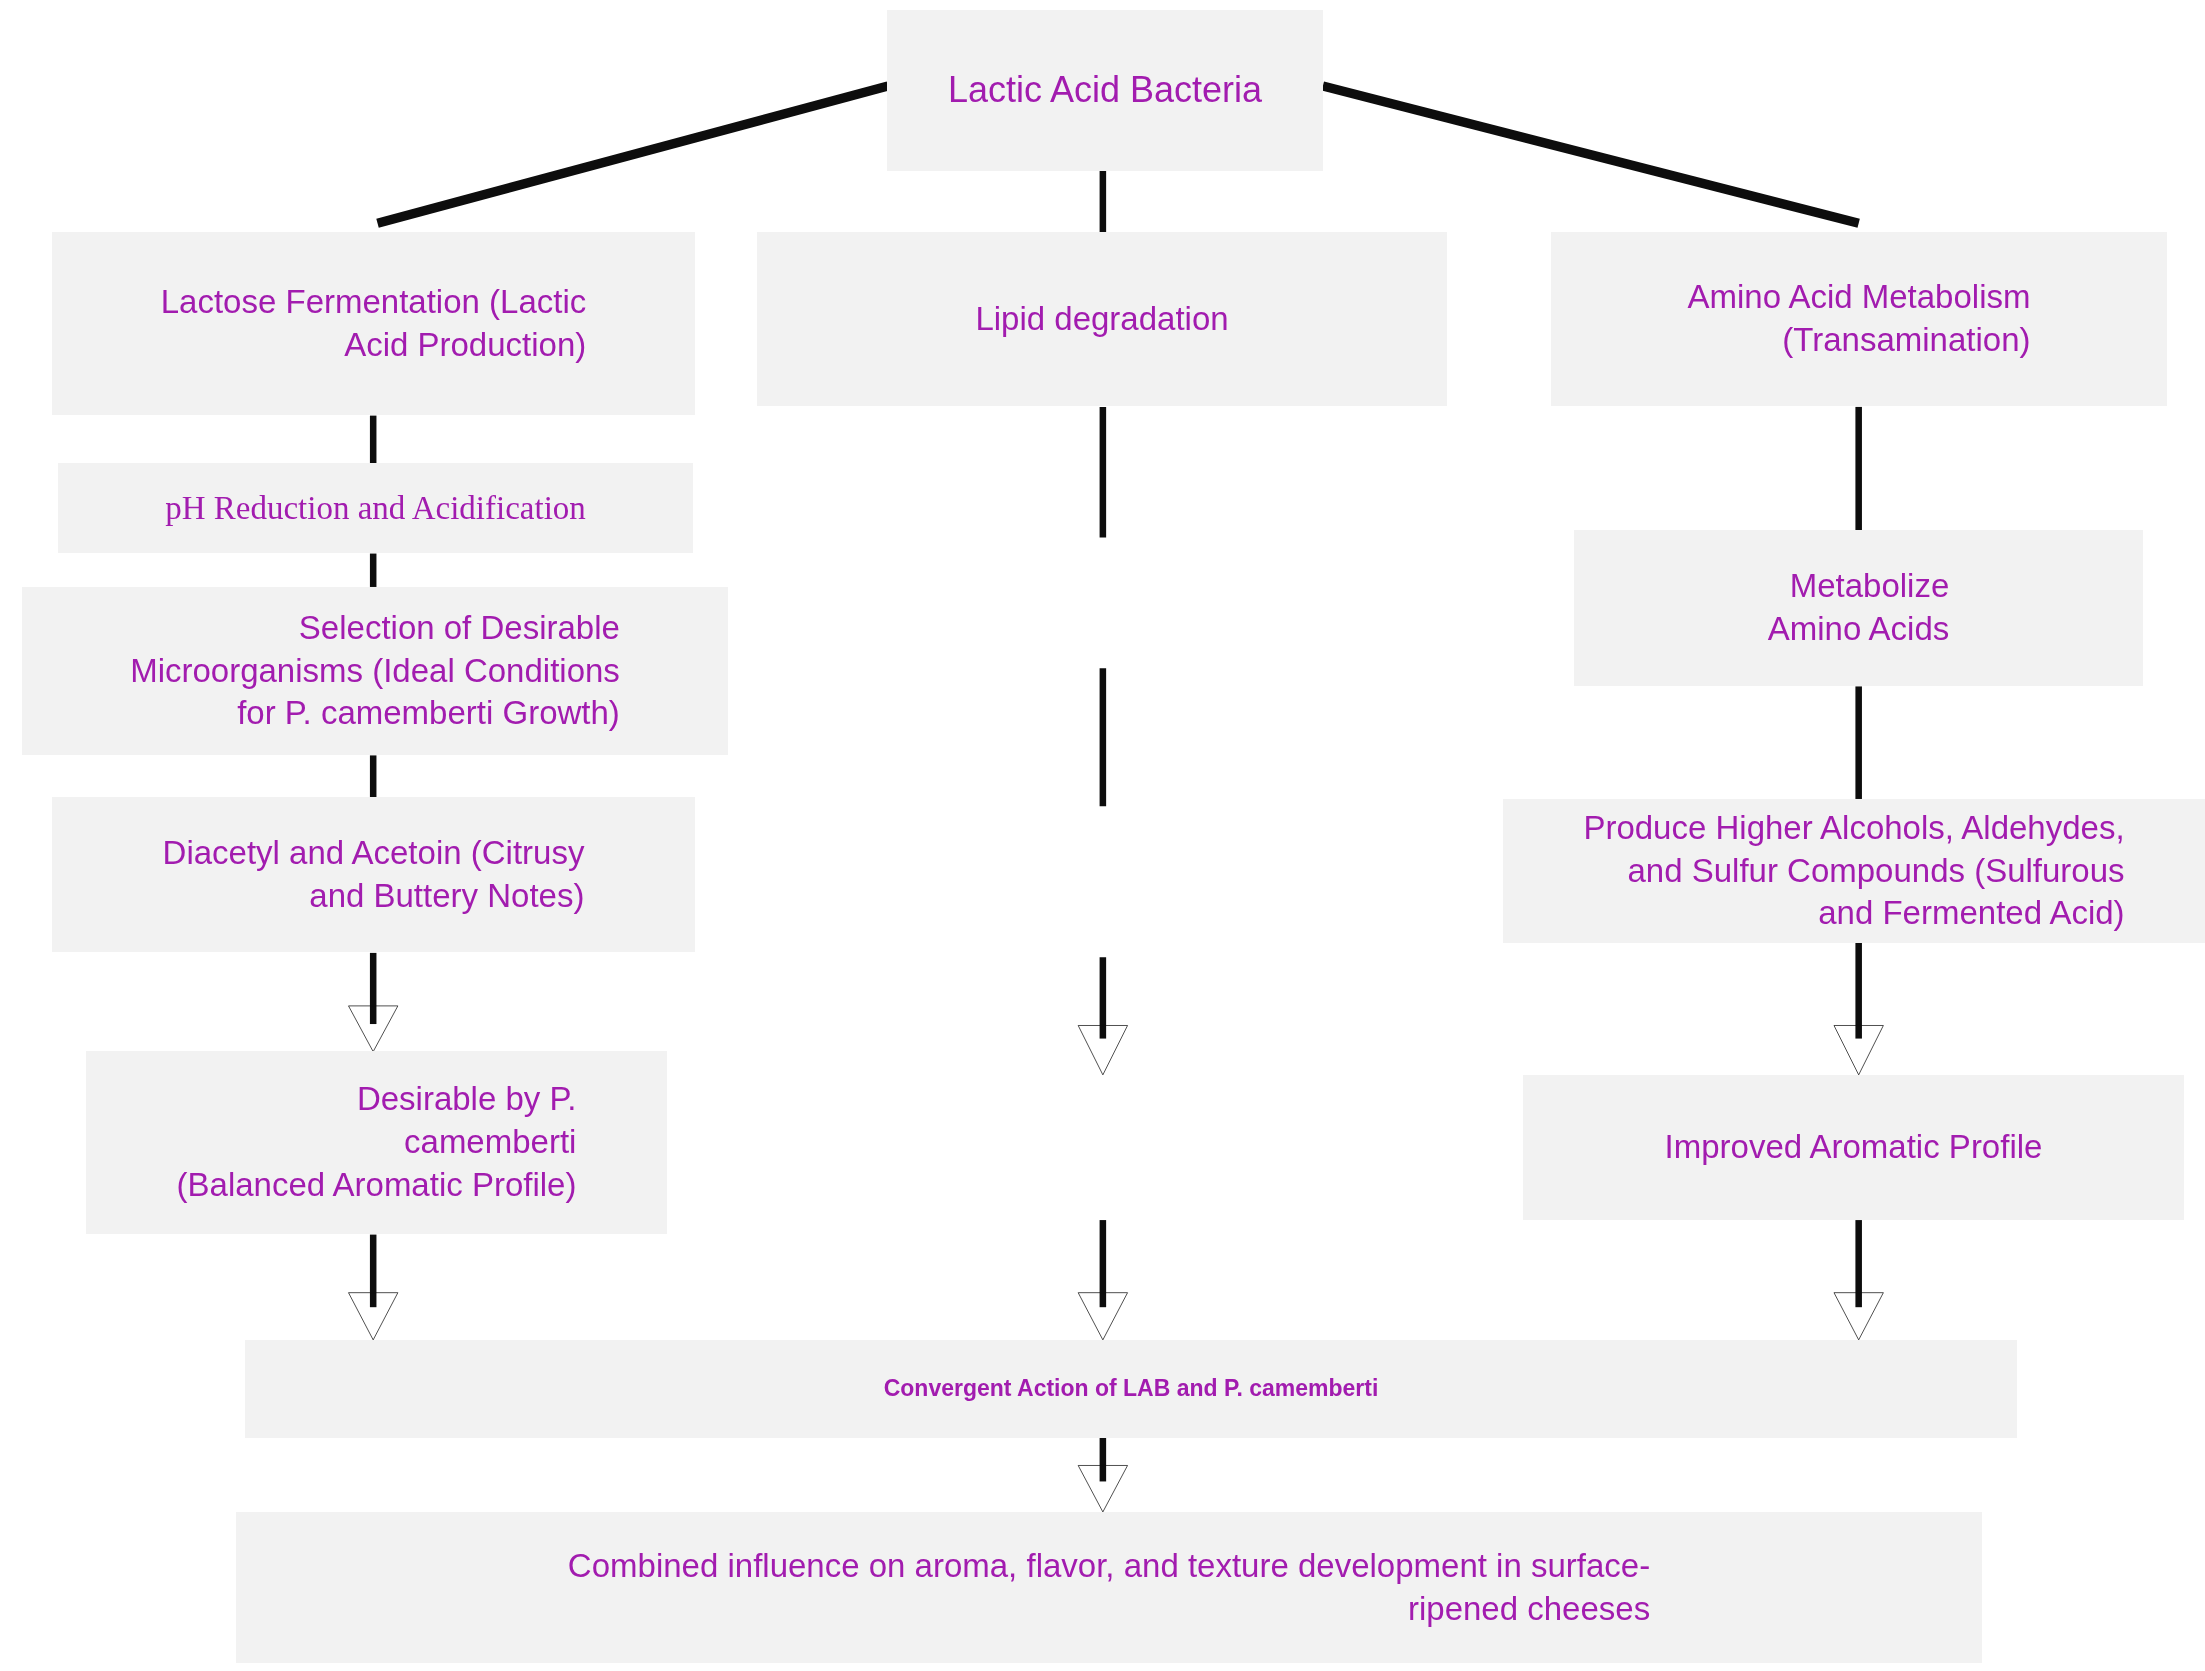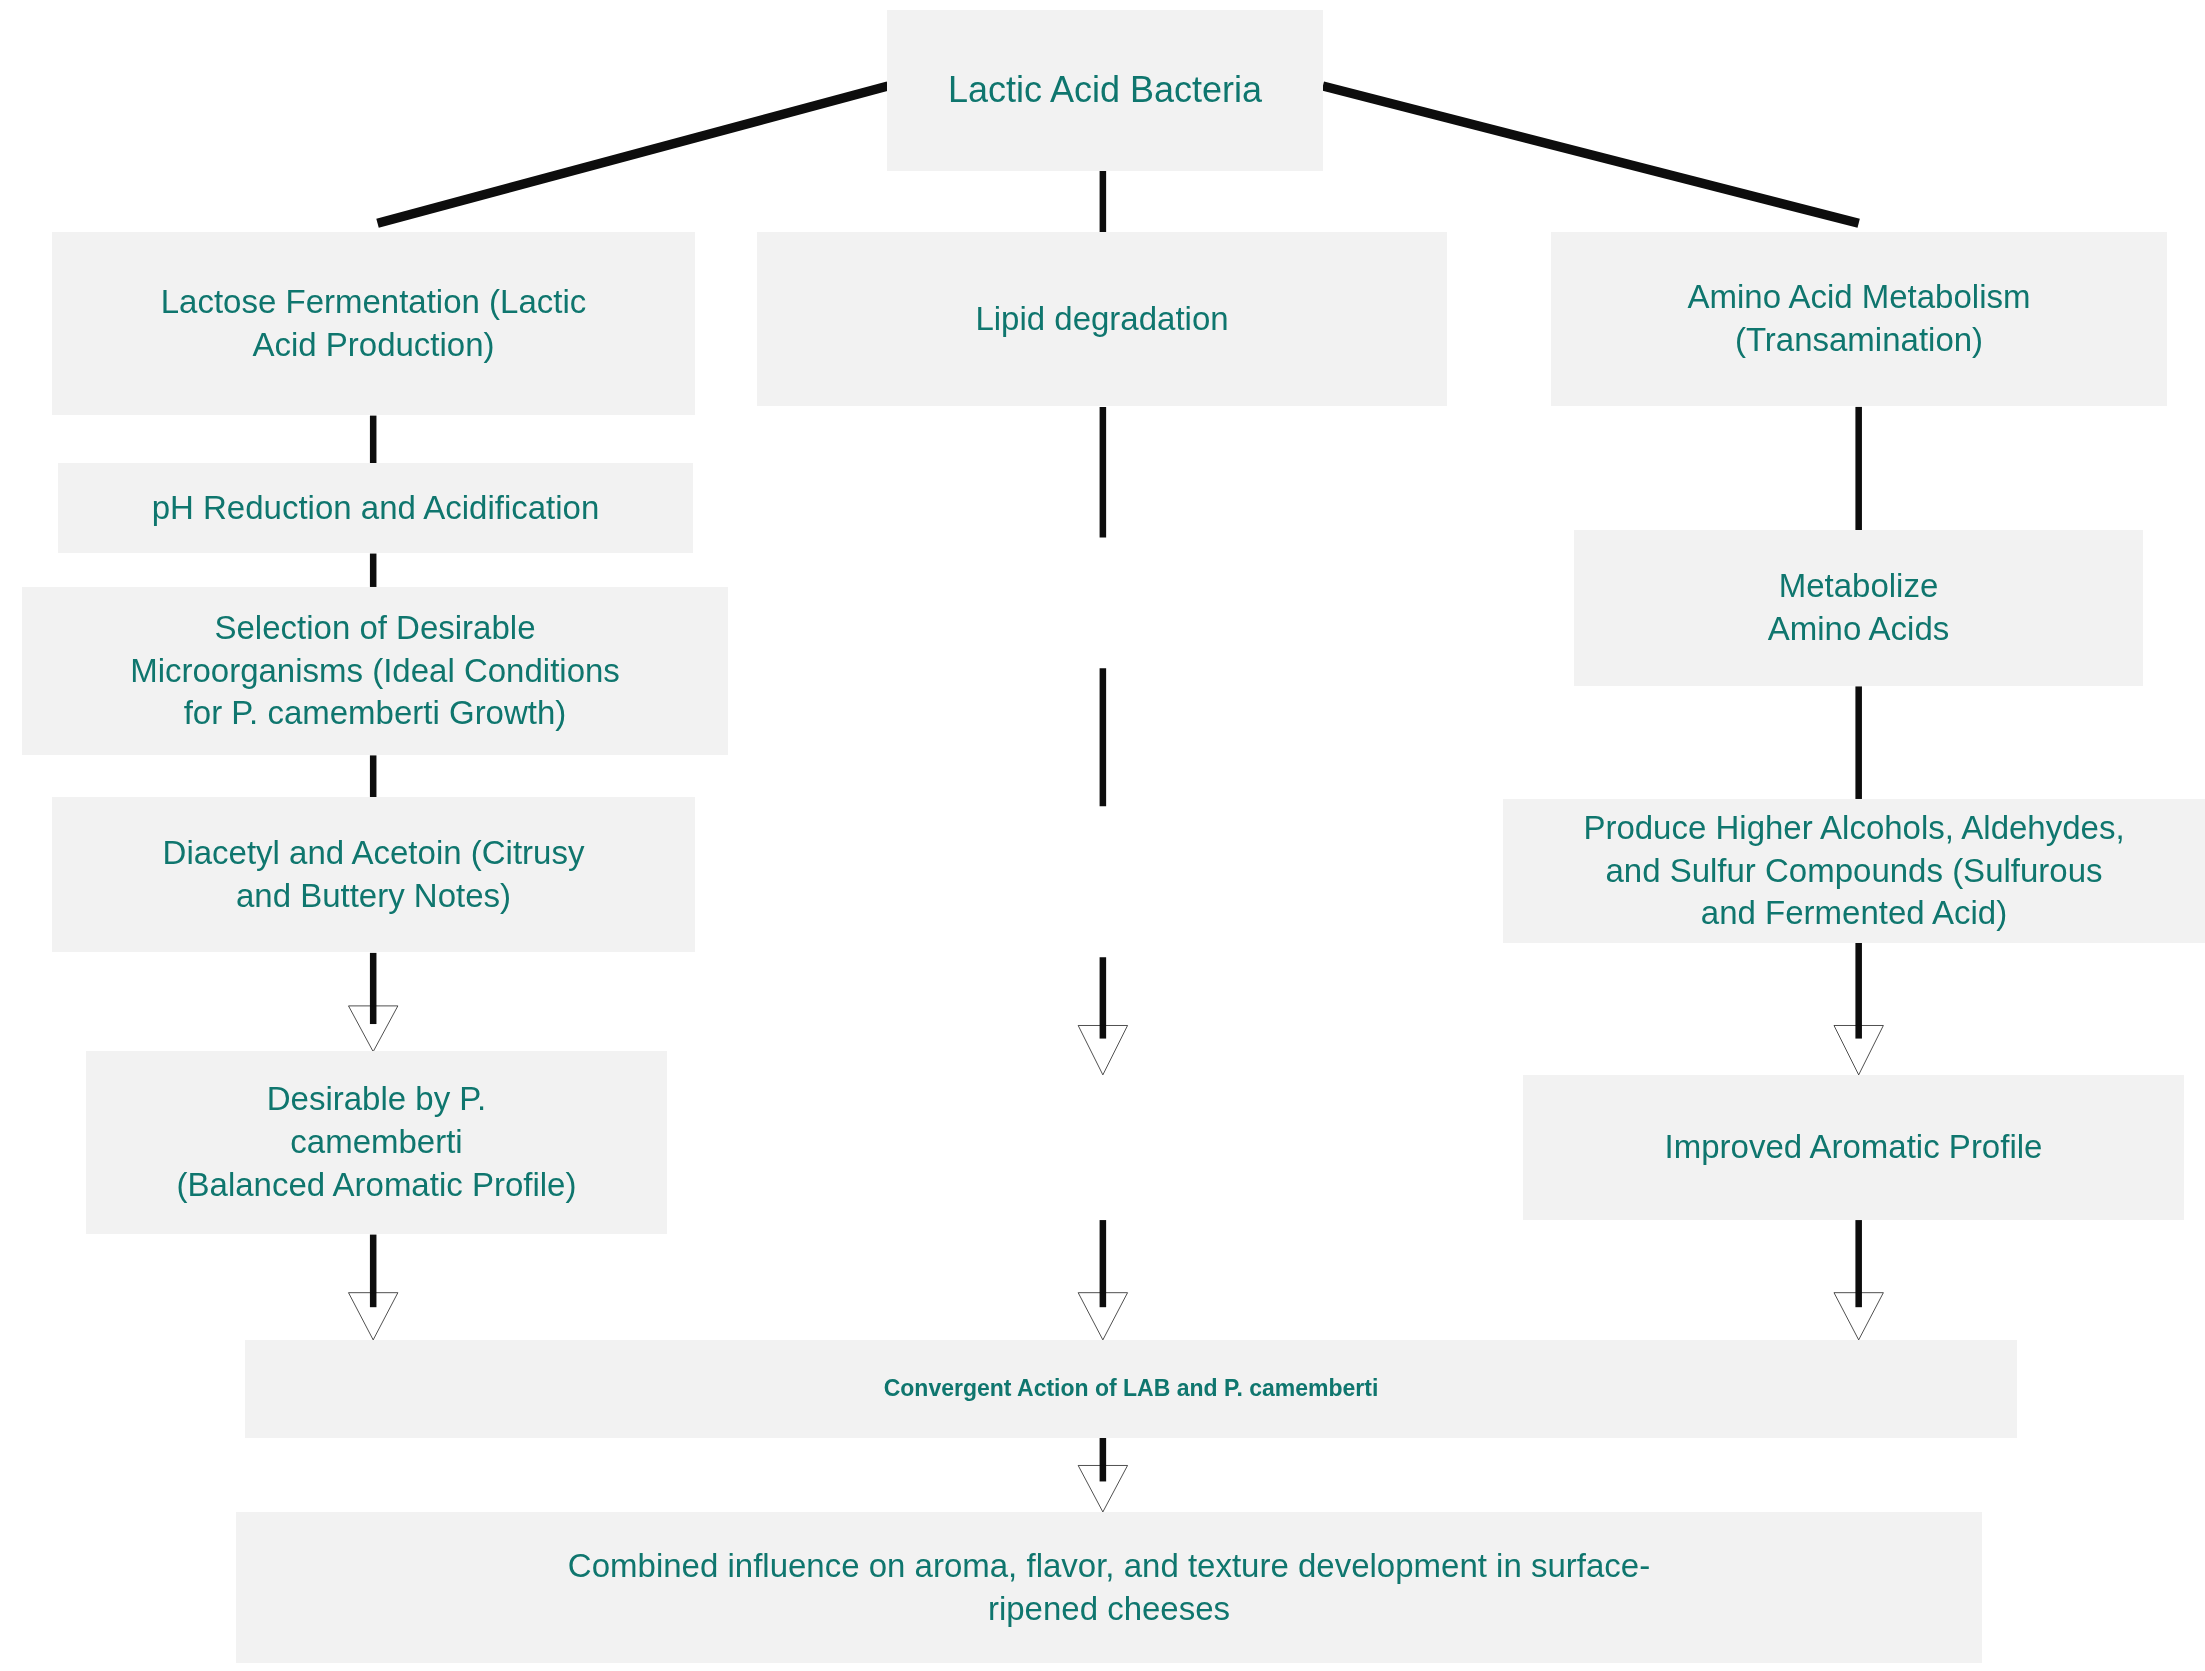--- a/index.html
+++ b/index.html
@@ -14,25 +14,25 @@
   #canvas {
     position: relative;
     width: 2205px;
     height: 1672px;
     background: #ffffff;
     overflow: hidden;
   }
   .node {
     position: absolute;
     background: #f2f2f2;
-    color: #0f766e;
+    color: #a21caf;
     display: flex;
     align-items: center;
     justify-content: center;
-    text-align: center;
+    text-align: right;
     line-height: 1.30;
     font-size: 33px;
     font-weight: 400;
     box-sizing: border-box;
     padding: 4.4px 10.2px;
     white-space: pre-line;
   }
   .node.bold {
     font-weight: 700;
   }
@@ -89,21 +89,21 @@
 
     <line class="edge-line" x1="1519" y1="1980" x2="1519" y2="2040"></line>
     <polygon class="arrow-head" points="1519,2082 1485,2018 1553,2018"></polygon>
   </svg>
 
   <div class="node" style="left:887px; top:10.2px; width:436px; height:161px; font-size:36px;">Lactic Acid Bacteria</div>
 
   <div class="node" style="left:52px; top:232px; width:643px; height:183px;">Lactose Fermentation (Lactic
 Acid Production)</div>
 
-  <div class="node" style="left:58px; top:463px; width:635px; height:90px;">pH Reduction and  Acidification</div>
+  <div class="node" style="left:58px; top:463px; width:635px; height:90px;font-family:Liberation Serif, serif;">pH Reduction and  Acidification</div>
 
   <div class="node" style="left:22px; top:587px; width:706px; height:168px;">Selection of Desirable
 Microorganisms (Ideal Conditions
 for P. camemberti Growth)</div>
 
   <div class="node" style="left:52px; top:797px; width:643px; height:155px;">Diacetyl and Acetoin (Citrusy
 and Buttery Notes)</div>
 
   <div class="node" style="left:86px; top:1051px; width:581px; height:183px;">Desirable by P.
 camemberti

